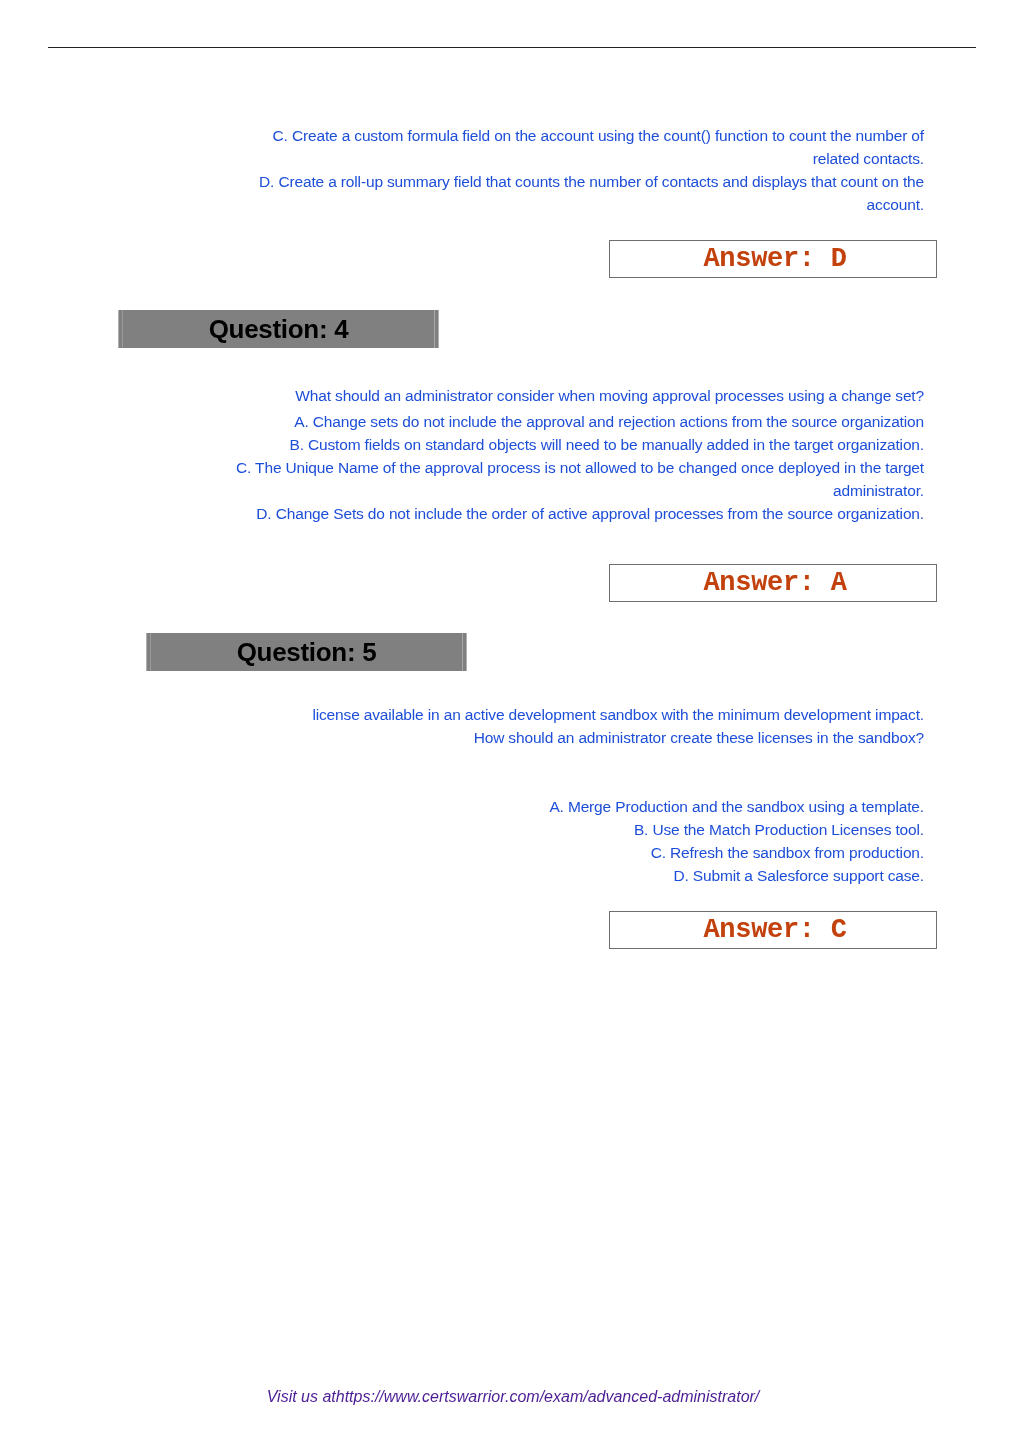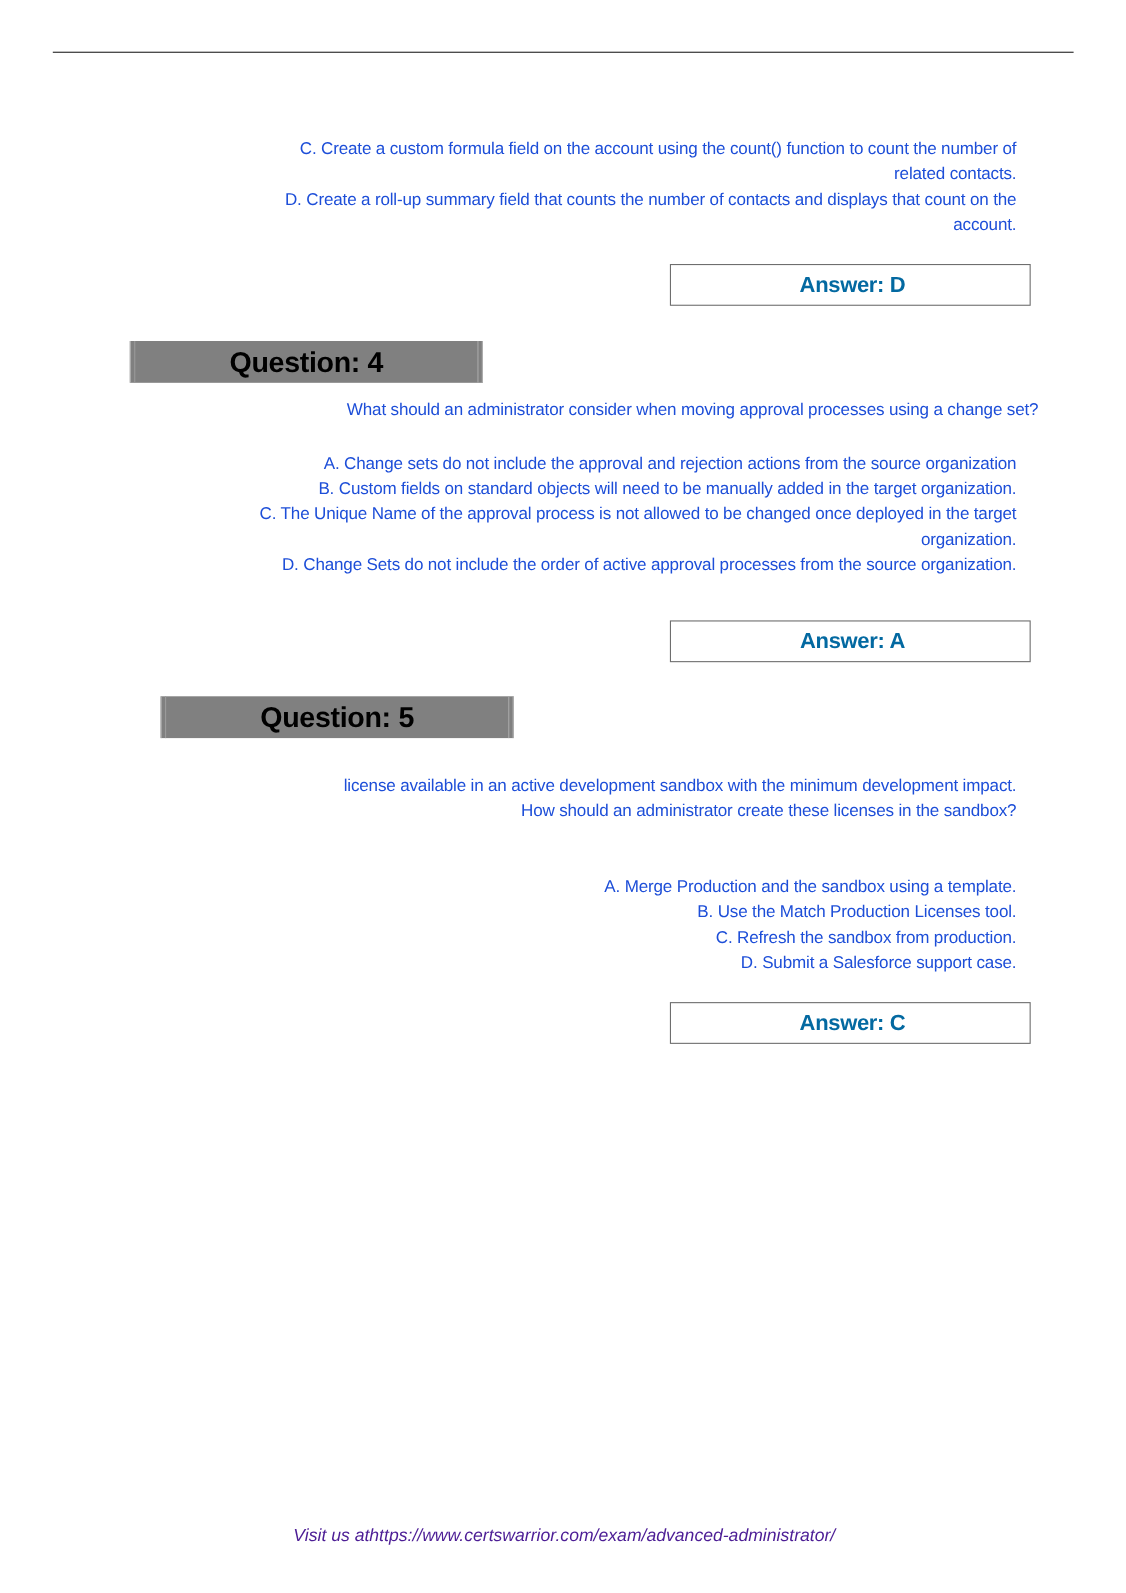--- a/index.html
+++ b/index.html
@@ -44,24 +44,24 @@
       width: 328px;
       height: 38px;
       border: 1px solid #6e6e6e;
       background: #ffffff;
       box-sizing: border-box;
       display: flex;
       align-items: center;
       justify-content: center;
     }
     .answer-box span {
-      font-family: Liberation Sans, sans-serif;
+      font-family: Liberation Mono, monospace;
       font-weight: bold;
-      font-size: 20px;
-      color: #0369a1;
+      font-size: 27px;
+      color: #c2410c;
       letter-spacing: -0.3px;
       padding-left: 4px;
     }
     .question-box {
       position: absolute;
       left: 118px;
       width: 321px;
       height: 38px;
       background: #808080;
       box-sizing: border-box;
@@ -132,29 +132,29 @@
   </div>
 
   <div class="answer-box" style="top:240px;">
     <span>Answer: D</span>
   </div>
 
   <div class="question-box" style="top:310px;">
     <span>Question: 4</span>
   </div>
 
-  <div class="para" style="top:361px;margin-left:20px;">
+  <div class="para" style="top:384px;">
     <span class="line">What should an administrator consider when moving approval processes using a change set?</span>
   </div>
 
   <div class="para" style="top:410px;">
     <span class="line">A. Change sets do not include the approval and rejection actions from the source organization</span>
     <span class="line">B. Custom fields on standard objects will need to be manually added in the target organization.</span>
     <span class="line">C. The Unique Name of the approval process is not allowed to be changed once deployed in the target</span>
-    <span class="line">organization.</span>
+    <span class="line">administrator.</span>
     <span class="line">D. Change Sets do not include the order of active approval processes from the source organization.</span>
   </div>
 
   <div class="answer-box" style="top:564px;">
     <span>Answer: A</span>
   </div>
 
   <div class="question-box" style="top:633px;margin-left:28px;">
     <span>Question: 5</span>
   </div>

